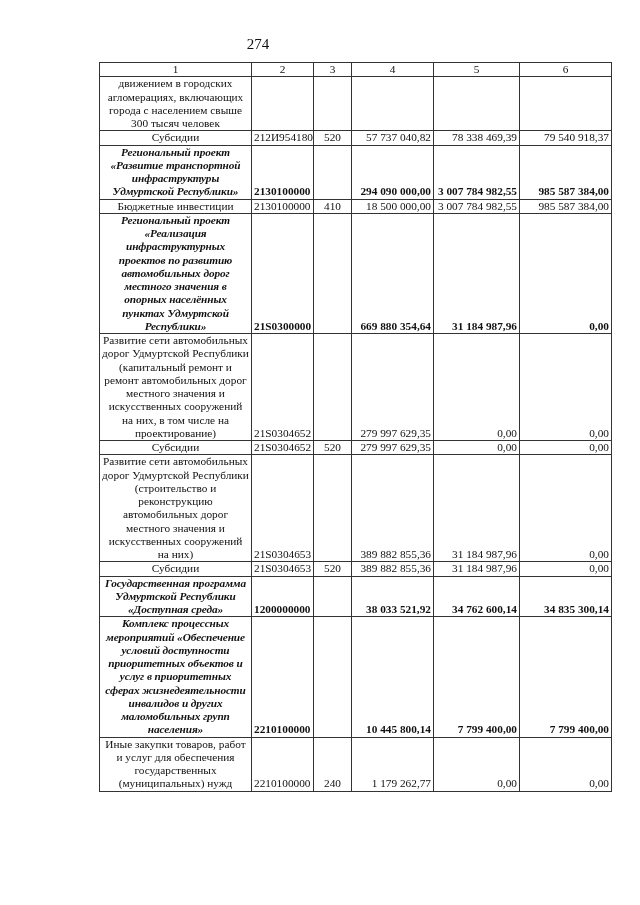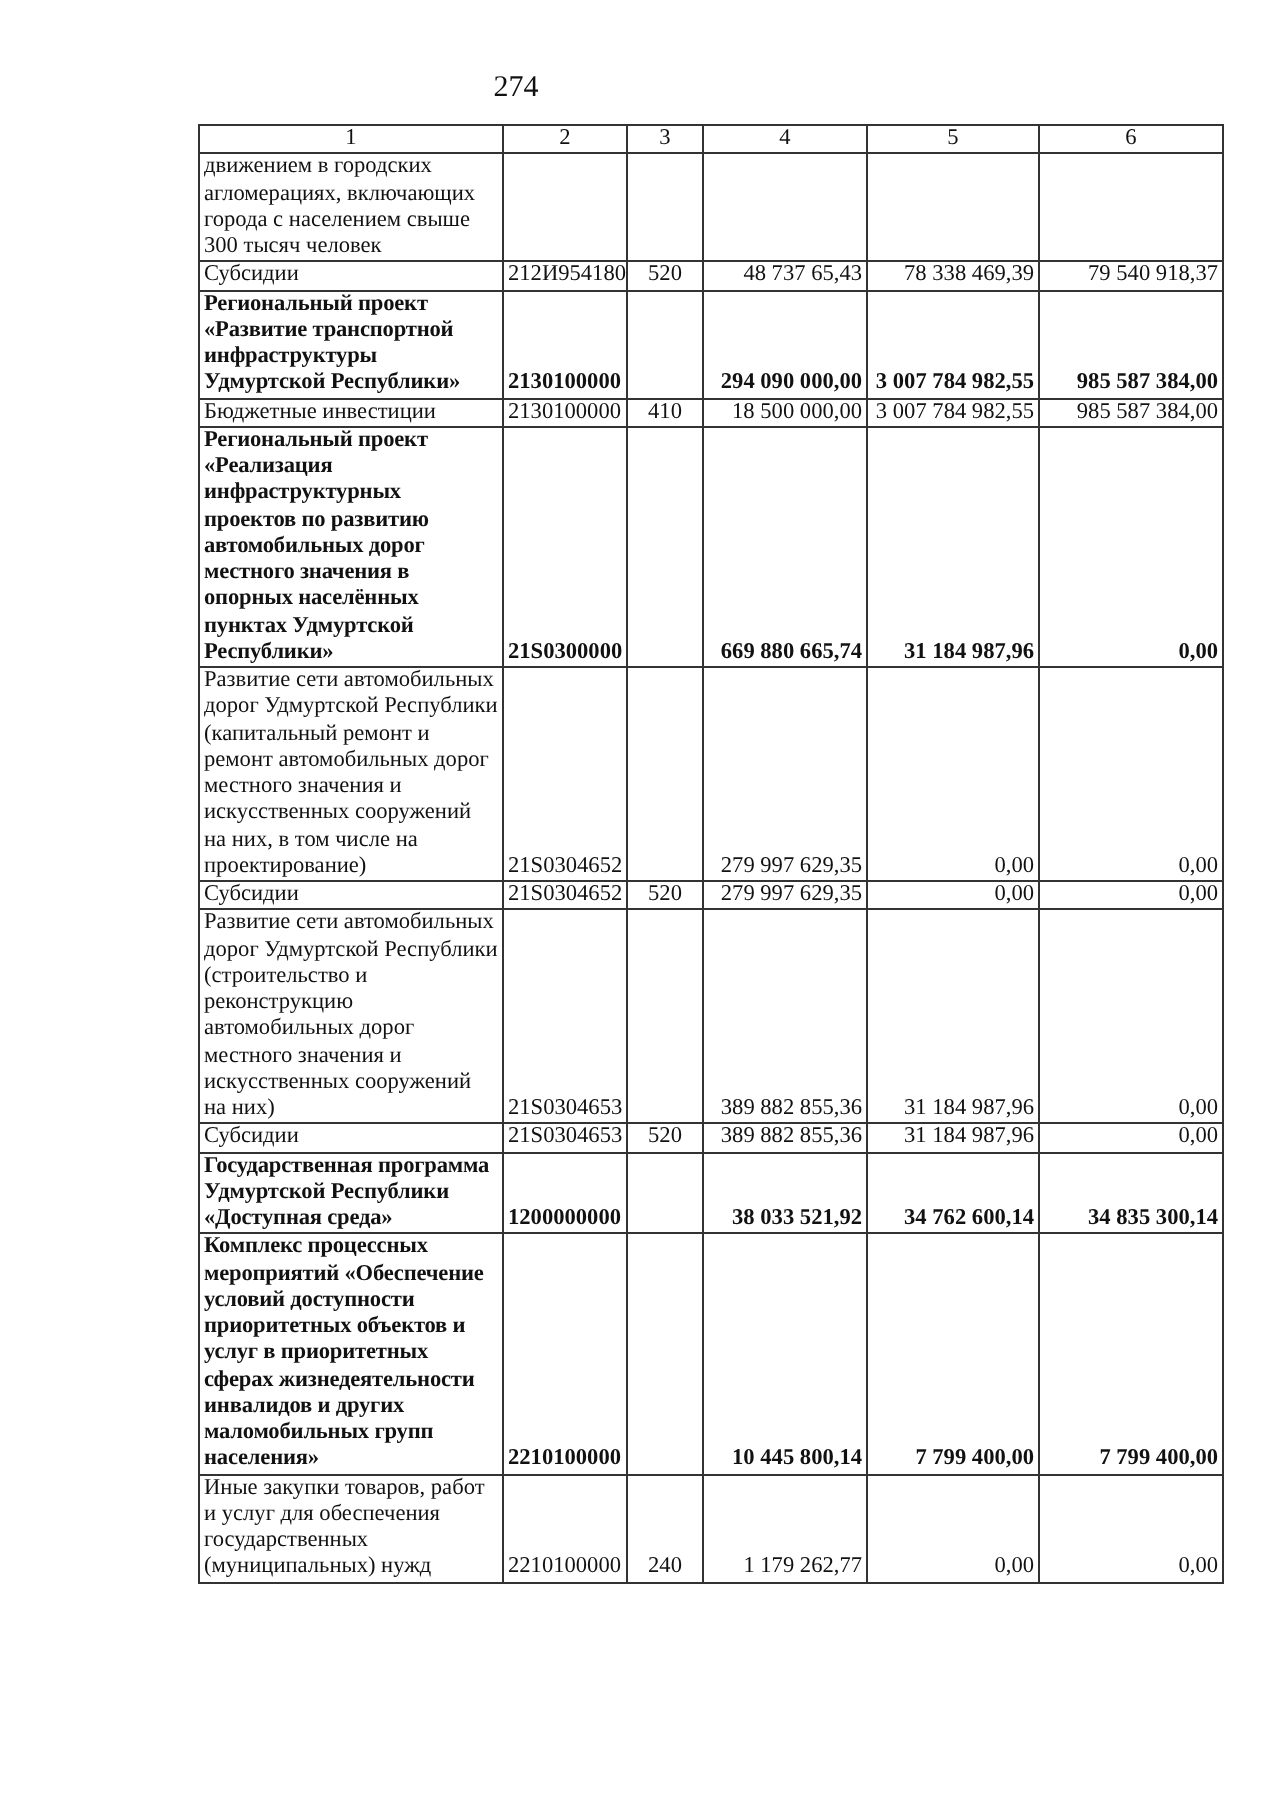--- a/index.html
+++ b/index.html
@@ -7,26 +7,26 @@
          font-family: "Liberation Serif", "DejaVu Serif", serif; color: #111; }
   .page-number { position: absolute; top: 36px; left: 0; width: 516px; text-align: center;
                  font-size: 15px; }
   table.budget { position: absolute; left: 99px; top: 62px; border-collapse: collapse;
                  table-layout: fixed; width: 512px; font-size: 11.3px; line-height: 13.25px; }
   table.budget td, table.budget th { border: 1px solid #333; padding: 0 2px; vertical-align: bottom;
                  overflow: hidden; white-space: normal; }
   table.budget th { font-weight: normal; text-align: center; height: 13px; vertical-align: middle; }
   col.c1 { width: 152px; } col.c2 { width: 62px; } col.c3 { width: 38px; }
   col.c4 { width: 82px; } col.c5 { width: 86px; } col.c6 { width: 92px; }
-  td.name { text-align: left; }
+  td.name { text-align: center; }
   td.code { text-align: left; padding-left: 3px; }
   td.type { text-align: center; padding-left: 6px; }
   td.num { text-align: right; padding-right: 1px; }
   tr.bold td { font-weight: bold; }
-  tr.bold td.name { letter-spacing: -0.1px; }
+  tr.bold td.name { letter-spacing: -0.1px; font-style: italic; }
 </style>
 </head>
 <body>
 
 <div class="page-number">274</div>
 
 <table class="budget">
   <colgroup>
     <col class="c1">
       <col class="c2">
@@ -51,21 +51,21 @@
         <td class="code"></td>
         <td class="type"></td>
         <td class="num"></td>
         <td class="num"></td>
         <td class="num"></td>
       </tr>
       <tr>
         <td class="name">Субсидии</td>
         <td class="code">212И954180</td>
         <td class="type">520</td>
-        <td class="num">48 737 65,43</td>
+        <td class="num">57 737 040,82</td>
         <td class="num">78 338 469,39</td>
         <td class="num">79 540 918,37</td>
       </tr>
       <tr class="bold">
         <td class="name">Региональный проект «Развитие транспортной инфраструктуры Удмуртской Республики»</td>
         <td class="code">2130100000</td>
         <td class="type"></td>
         <td class="num">294 090 000,00</td>
         <td class="num">3 007 784 982,55</td>
         <td class="num">985 587 384,00</td>
@@ -75,21 +75,21 @@
         <td class="code">2130100000</td>
         <td class="type">410</td>
         <td class="num">18 500 000,00</td>
         <td class="num">3 007 784 982,55</td>
         <td class="num">985 587 384,00</td>
       </tr>
       <tr class="bold">
         <td class="name">Региональный проект «Реализация инфраструктурных проектов по развитию автомобильных дорог местного значения в опорных населённых пунктах Удмуртской Республики»</td>
         <td class="code">21S0300000</td>
         <td class="type"></td>
-        <td class="num">669 880 665,74</td>
+        <td class="num">669 880 354,64</td>
         <td class="num">31 184 987,96</td>
         <td class="num">0,00</td>
       </tr>
       <tr>
         <td class="name">Развитие сети автомобильных дорог Удмуртской Республики (капитальный ремонт и ремонт автомобильных дорог местного значения и искусственных сооружений на них, в том числе на проектирование)</td>
         <td class="code">21S0304652</td>
         <td class="type"></td>
         <td class="num">279 997 629,35</td>
         <td class="num">0,00</td>
         <td class="num">0,00</td>

